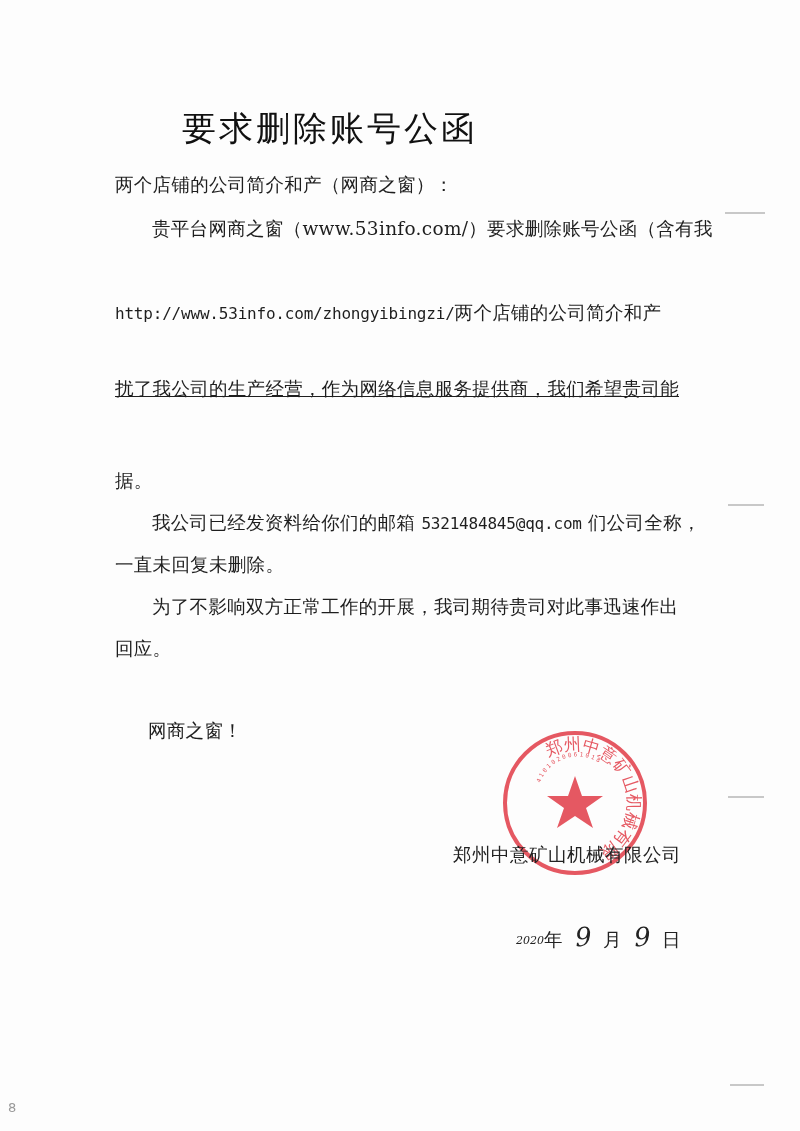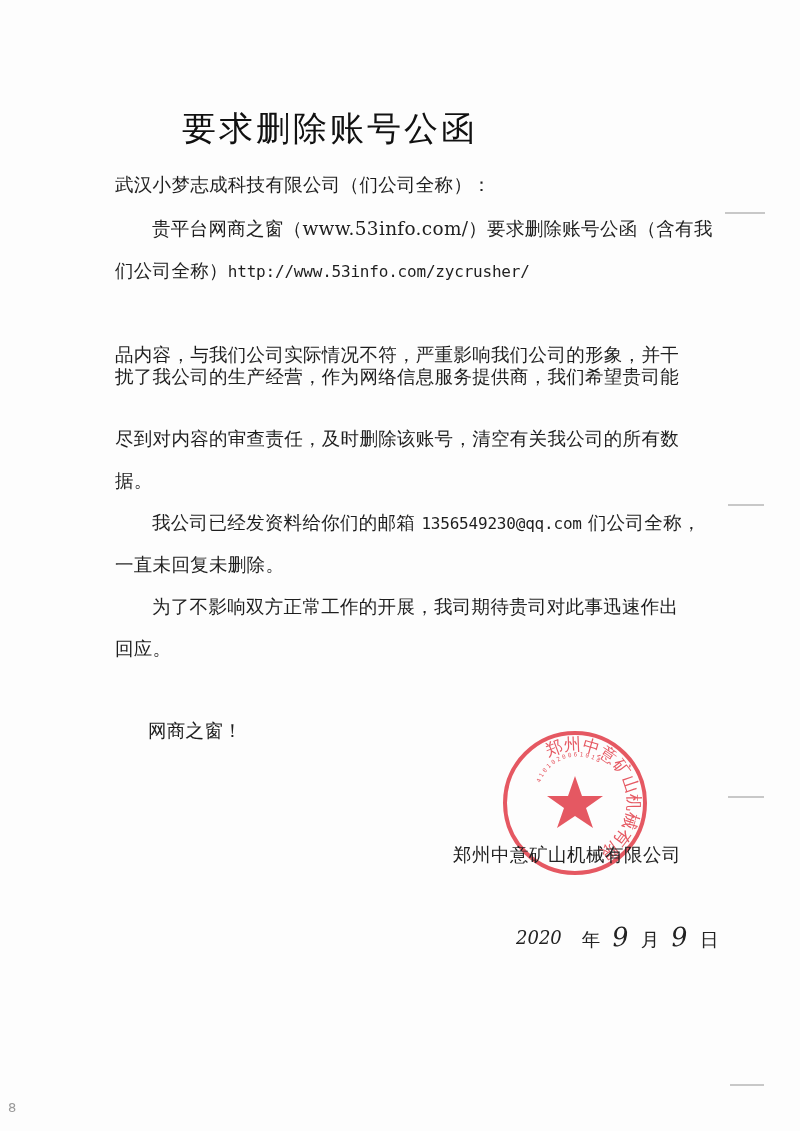--- a/index.html
+++ b/index.html
@@ -15,49 +15,47 @@
   }
   .line {
     position: absolute; left: 115px; white-space: nowrap;
     font-size: 18.5px; color: #1e1e1e; letter-spacing: 0.3px;
   }
   .mono { font-family: "DejaVu Sans Mono", "Liberation Mono", monospace; font-size: 16px; letter-spacing: -0.2px; }
   .indent { left: 152px; }
   .sign-company { position: absolute; left: 453px; top: 842px; font-size: 18.5px; letter-spacing: 0.5px; color: #222; white-space: nowrap; }
   .date { position: absolute; left: 516px; top: 922px; font-size: 18.5px; color: #222; white-space: nowrap; }
   .hand { font-family: "DejaVu Serif", serif; font-style: italic; }
-  .hand-year { font-size: 18px; vertical-align: 2px; margin-right: 20px; }
+  .hand-year { font-size: 11px; vertical-align: 2px; margin-right: 0; }
   .hand-num { font-size: 26px; margin: 0 12px; display: inline-block; transform: rotate(-4deg); }
   .seal { position: absolute; left: 500px; top: 728px; width: 150px; height: 150px; opacity: 0.8; }
   .edge-mark { position: absolute; height: 2px; background: #c8c8c8; }
   .corner-mark { position: absolute; left: 8px; top: 1100px; font-size: 13px; color: #999; font-family: "DejaVu Sans", sans-serif; }
 </style>
 </head>
 <body>
 
 <div class="page">
 
   <div class="title">要求删除账号公函</div>
 
-  <div class="line" style="top:172px;">武汉小梦志成科技有限公司（们公司全称）：</div>
+  <div class="line" style="top:172px;">两个店铺的公司简介和产（网商之窗）：</div>
 
   <div class="line indent" style="top:216px;">贵平台网商之窗（www.53info.com/）要求删除账号公函（含有我</div>
 
-  <div class="line" style="top:258px;">
-    <span>们公司全称）</span><span class="mono">http://www.53info.com/zycrusher/</span>
+
+  <div class="line" style="top:300px;">
+    <span class="mono">http://www.53info.com/zhongyibingzi/</span><span>两个店铺的公司简介和产</span>
   </div>
 
-
-  <div class="line" style="top:342px;">品内容，与我们公司实际情况不符，严重影响我们公司的形象，并干</div>
-  <div class="line" style="top:364px;">扰了我公司的生产经营，作为网络信息服务提供商，我们希望贵司能</div>
-  <div class="line" style="top:426px;">尽到对内容的审查责任，及时删除该账号，清空有关我公司的所有数</div>
+  <div class="line" style="top:376px;text-decoration:underline;">扰了我公司的生产经营，作为网络信息服务提供商，我们希望贵司能</div>
   <div class="line" style="top:468px;">据。</div>
 
   <div class="line indent" style="top:510px;">
-    <span>我公司已经发资料给你们的邮箱 </span><span class="mono">1356549230@qq.com</span><span> 们公司全称，</span>
+    <span>我公司已经发资料给你们的邮箱 </span><span class="mono">5321484845@qq.com</span><span> 们公司全称，</span>
   </div>
   <div class="line" style="top:552px;">一直未回复未删除。</div>
 
   <div class="line indent" style="top:594px;">为了不影响双方正常工作的开展，我司期待贵司对此事迅速作出</div>
   <div class="line" style="top:636px;">回应。</div>
 
   <div class="line" style="left:148px; top:718px;">网商之窗！</div>
 
   <svg class="seal" viewBox="0 0 150 150">
     <defs>

